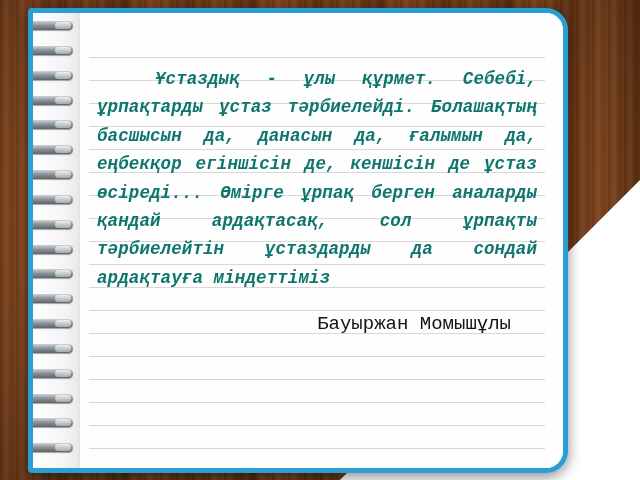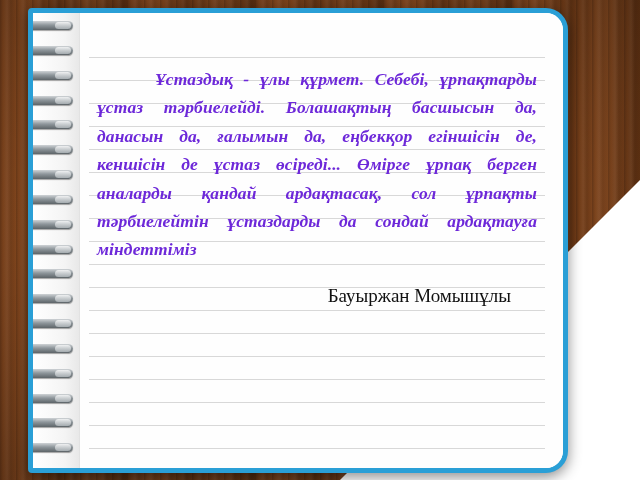--- a/index.html
+++ b/index.html
@@ -138,34 +138,34 @@
 
   
   .content {
     position: absolute;
     left: 64px;
     right: 26px;
     top: 52px;
   }
   .body-text {
     margin: 0;
-    font-family: Liberation Serif, serif;
+    font-family: Liberation Mono, monospace;
     font-style: italic;
     font-weight: bold;
     font-size: 17.5px;
     line-height: 28.4px;
-    color: #6d28d9;
+    color: #0f766e;
     text-align: justify;
     text-align-last: left;
     text-indent: 58px;
     letter-spacing: 0.1px;
   }
   .author {
     margin: 18px 0 0 0;
-    font-family: Liberation Serif, serif;
+    font-family: Liberation Mono, monospace;
     font-size: 19px;
     font-weight: normal;
     color: #111;
     text-align: right;
     padding-right: 26px;
     line-height: 28.4px;
   }
 </style>
 </head>
 <body>

